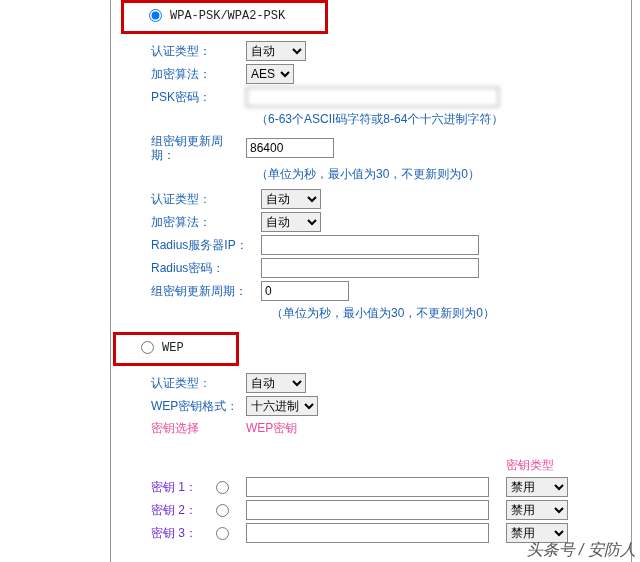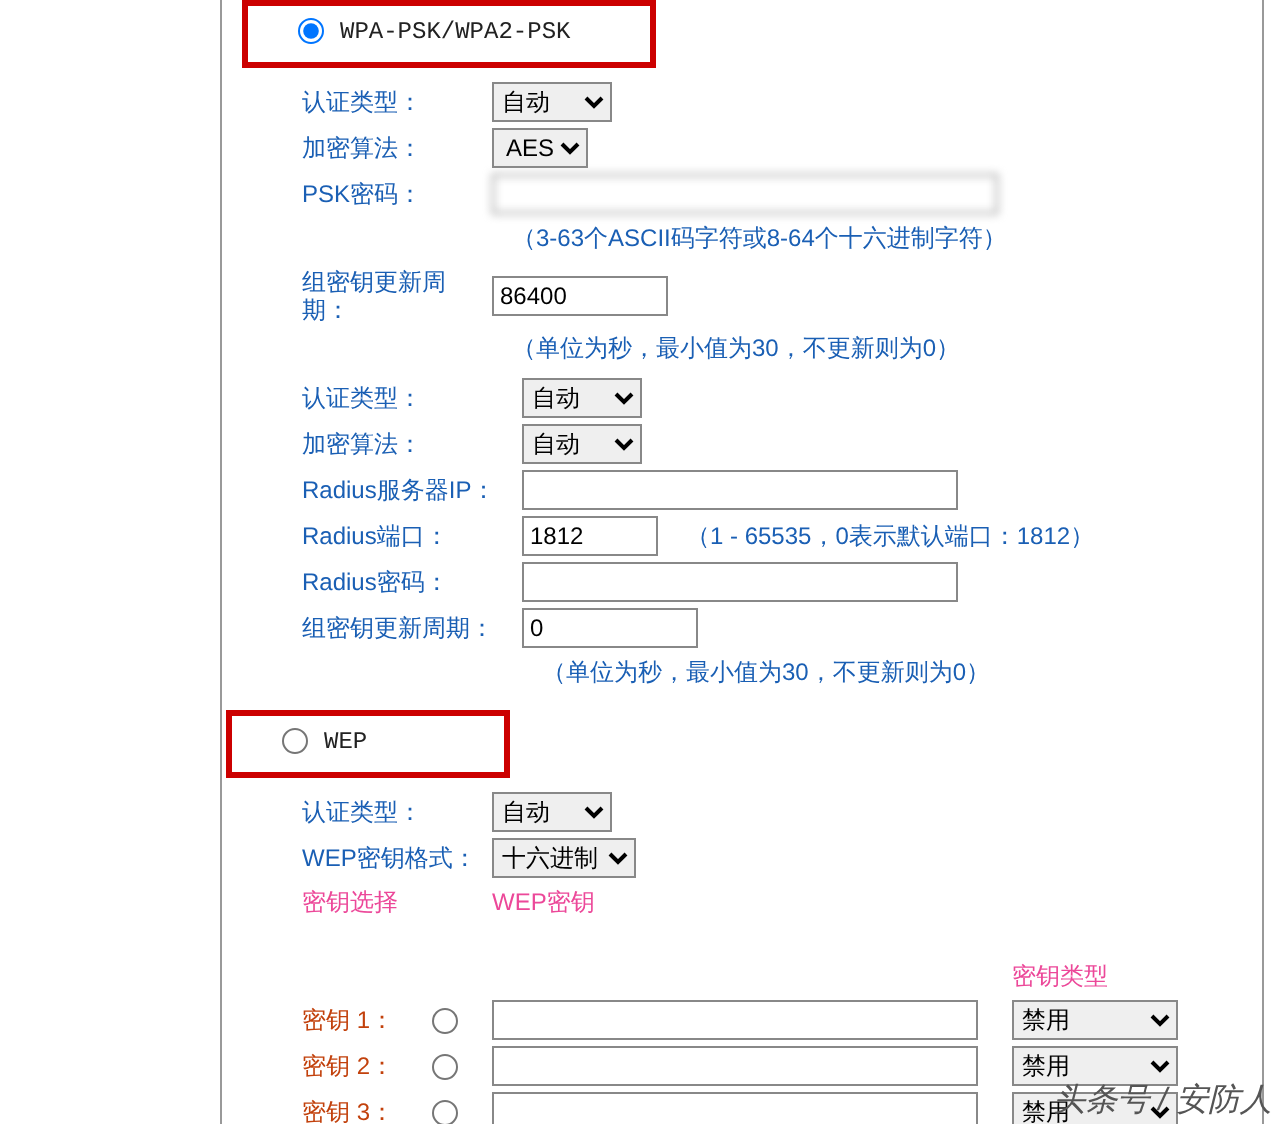--- a/index.html
+++ b/index.html
@@ -26,21 +26,21 @@
     font-family: "Courier New", monospace;
     color: #222;
   }
   .redbox {
     border: 3px solid #c00;
     margin: 4px 0 4px 0;
     display: inline-block;
     padding: 4px 40px 4px 0;
   }
   .redbox-narrow { padding-right: 60px; }
-  .redbox-wep  { padding-right: 68px; }
+  .redbox-wep  { padding-right: 52px; }
   .field-row {
     display: flex;
     align-items: center;
     margin: 3px 0 3px 30px;
   }
   .field-label {
     width: 95px;
     color: #1a5fb4;
     font-size: 12px;
     text-align: left;
@@ -61,45 +61,45 @@
     font-size: 12px;
     height: 20px;
   }
   input[type="text"], input[type="password"] {
     border: 1px solid #888;
     height: 16px;
     font-size: 12px;
     padding: 1px 3px;
   }
   .w-auto { width: 60px; }
-  .w-aes  { width: 48px; text-align: right; }
+  .w-aes  { width: 48px; }
   .w-psk  { width: 245px; }
   .w-srv  { width: 210px; }
   .w-port { width: 60px; }
   .w-gkey { width: 80px; }
   .w-hex  { width: 72px; }
   .wep-header {
     display: flex;
     margin: 4px 0 2px 30px;
     color: #ec4899;
     font-size: 12px;
   }
   .wep-header .c1 { width: 95px; }
   .wep-header .c2 { width: 260px; }
   .wep-header .c3 { width: 60px; margin-top: 37px; }
   .wep-row {
     display: flex;
     align-items: center;
     margin: 3px 0 3px 30px;
   }
-  .wep-row .c1 { width: 60px; color: #c2410c; }
+  .wep-row .c1 { width: 60px; color: #6d28d9; }
   .wep-row .c2 { width: 35px; }
   .wep-row .c3 { width: 260px; }
   .wep-row .c3 input { width: 235px; }
-  .wep-row .c4 select { width: 83px; font-family: Liberation Serif, serif; }
+  .wep-row .c4 select { width: 62px; font-family: Liberation Serif, serif; }
   .watermark {
     position: absolute;
     right: 4px;
     top: 540px;
     font-size: 16px;
     color: #555;
     font-style: italic;
   }
   .blur {
     filter: blur(2px);
@@ -124,45 +124,40 @@
     <select class="w-auto"><option>自动</option></select>
   </div>
   <div class="field-row">
     <span class="field-label">加密算法：</span>
     <select class="w-aes"><option>AES</option></select>
   </div>
   <div class="field-row">
     <span class="field-label">PSK密码：</span>
     <input type="text" class="w-psk blur" value="" style="">
   </div>
-  <div class="hint">（3-63个ASCII码字符或8-64个十六进制字符）</div>
+  <div class="hint">（6-63个ASCII码字符或8-64个十六进制字符）</div>
   <div class="field-row">
     <span class="field-label" style="width:95px;line-height:14px;">组密钥更新周期：</span>
     <input type="text" class="w-gkey" value="86400" style="">
   </div>
   <div class="hint">（单位为秒，最小值为30，不更新则为0）</div>
 
   
 
   <div class="field-row">
     <span class="field-label field-label-wide">认证类型：</span>
     <select class="w-auto"><option>自动</option></select>
   </div>
   <div class="field-row">
     <span class="field-label field-label-wide">加密算法：</span>
     <select class="w-auto"><option>自动</option></select>
   </div>
   <div class="field-row">
     <span class="field-label field-label-wide">Radius服务器IP：</span>
     <input type="text" class="w-srv" value="" style="">
-  </div>
-  <div class="field-row">
-    <span class="field-label field-label-wide">Radius端口：</span>
-    <input type="text" class="w-port" value="1812" style="">
-    <span class="hint-inline">（1 - 65535，0表示默认端口：1812）</span>
   </div>
   <div class="field-row">
     <span class="field-label field-label-wide">Radius密码：</span>
     <input type="text" class="w-srv" value="" style="">
   </div>
   <div class="field-row">
     <span class="field-label field-label-wide">组密钥更新周期：</span>
     <input type="text" class="w-gkey" value="0" style="">
   </div>
   <div class="hint" style="margin-left:150px;">（单位为秒，最小值为30，不更新则为0）</div>

